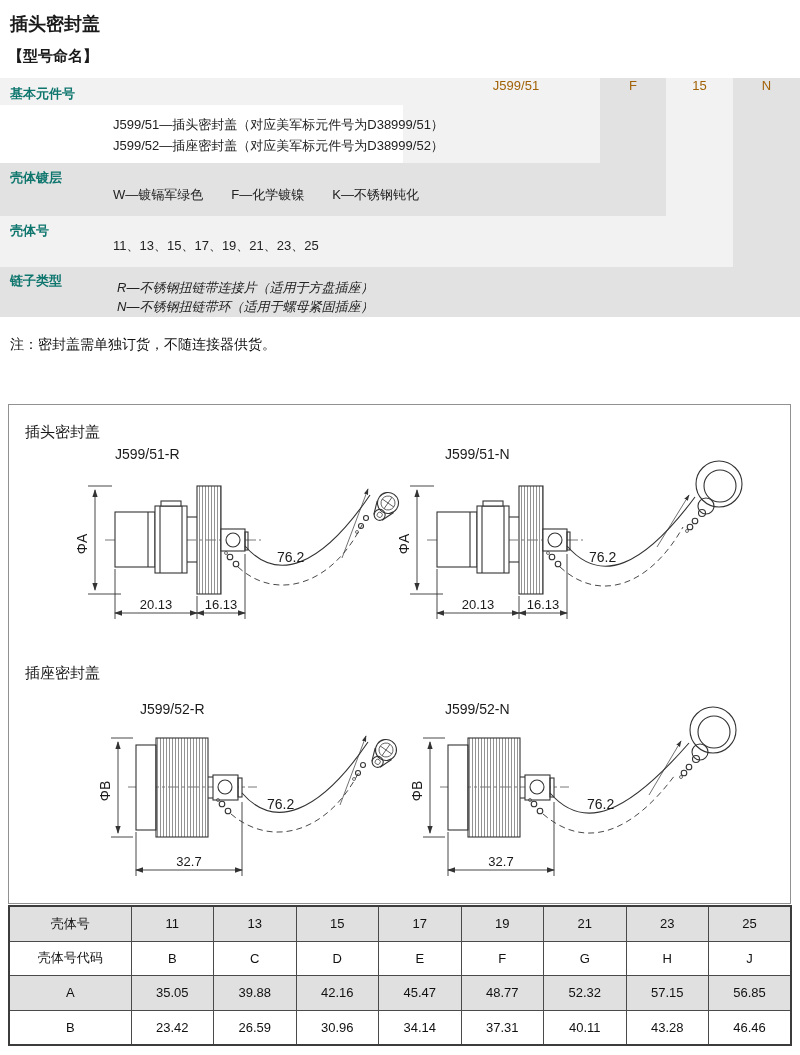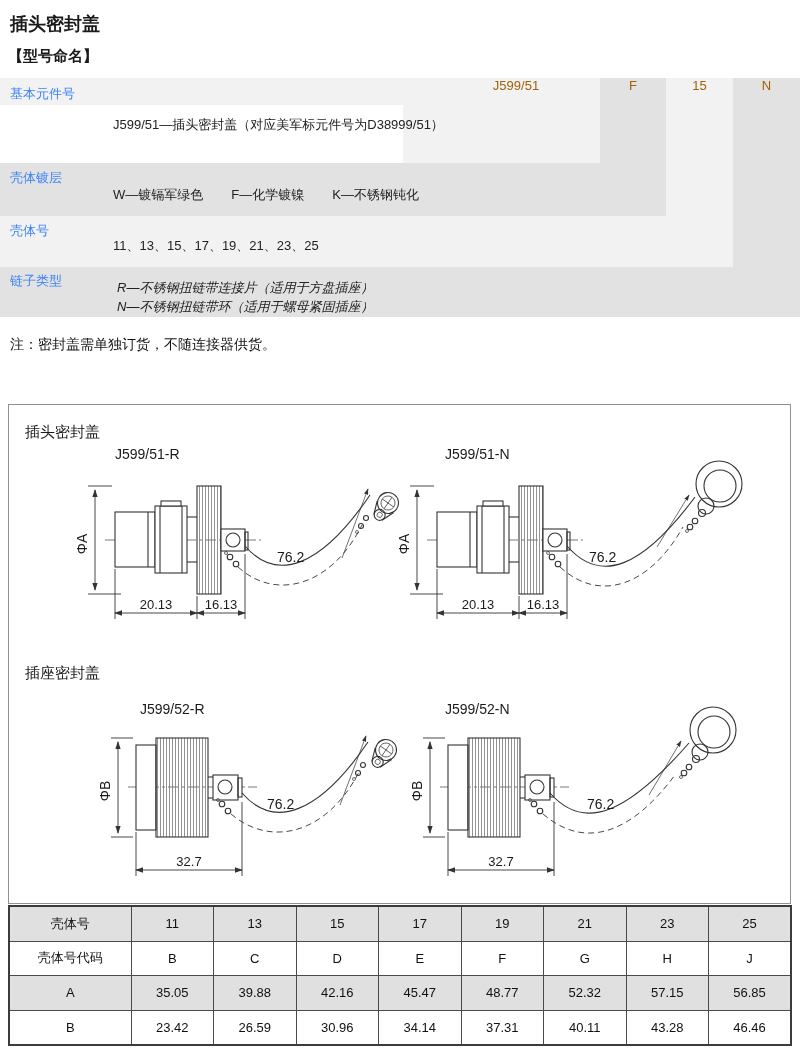--- a/index.html
+++ b/index.html
@@ -6,21 +6,21 @@
   #page{position:relative;width:800px;height:1055px;background:#fff;overflow:hidden;
         font-family:"Liberation Sans","DejaVu Sans",sans-serif;color:#1a1a1a;}
   .abs{position:absolute;}
   #doc-title{left:10px;top:12px;font-size:18px;font-weight:bold;}
   #section-heading{left:8px;top:47px;font-size:15px;font-weight:bold;}
   
   #naming{left:0;top:78px;width:800px;height:239px;}
   .band{position:absolute;}
   .bd{background:#e2e2e2;}
   .bl{background:#f2f2f2;}
-  .nm-label{position:absolute;font-size:13px;font-weight:normal;color:#3b82f6;}
+  .nm-label{position:absolute;font-size:13px;font-weight:bold;color:#0f766e;}
   .nm-text{position:absolute;font-size:13px;color:#222;}
   .code-cell{position:absolute;top:0;font-size:13px;text-align:center;color:#a16207;}
   #note-line{left:10px;top:336px;font-size:14px;color:#111;}
   
   #figure-box{left:8px;top:404px;width:781px;height:498px;border:1px solid #919191;}
   svg text{font-family:"Liberation Sans","DejaVu Sans",sans-serif;fill:#1a1a1a;}
   .ln{stroke:#333;stroke-width:1.1;fill:none;}
   .lnW{stroke:#333;stroke-width:1.1;fill:#fff;}
   .thin{stroke:#333;stroke-width:0.7;fill:none;}
   .cl{stroke:#555;stroke-width:0.8;stroke-dasharray:11 3 3 3;fill:none;}
@@ -56,20 +56,21 @@
     <div class="band bl" style="left:0;top:138px;width:733px;height:51px;"></div>
     <div class="band bd" style="left:0;top:189px;width:800px;height:50px;"></div>
 
     <div class="nm-label" style="left:10px;top:7px;">基本元件号</div>
     <div class="code-cell" style="left:462px;width:108px;">J599/51</div>
     <div class="code-cell" style="left:600px;width:66px;">F</div>
     <div class="code-cell" style="left:666px;width:67px;">15</div>
     <div class="code-cell" style="left:733px;width:67px;">N</div>
     <div class="nm-text" style="left:113px;top:36px;line-height:21px;">
       <div>J599/51—插头密封盖（对应美军标元件号为D38999/51）</div>
+      <div>J599/52—插座密封盖（对应美军标元件号为D38999/52）</div>
     </div>
 
     <div class="nm-label" style="left:10px;top:91px;">壳体镀层</div>
     <div class="nm-text" style="left:113px;top:108px;display:flex;gap:28px;justify-content:center;">
       <span>W—镀镉军绿色</span>
       <span>F—化学镀镍</span>
       <span>K—不锈钢钝化</span>
     </div>
 
     <div class="nm-label" style="left:10px;top:144px;">壳体号</div>

